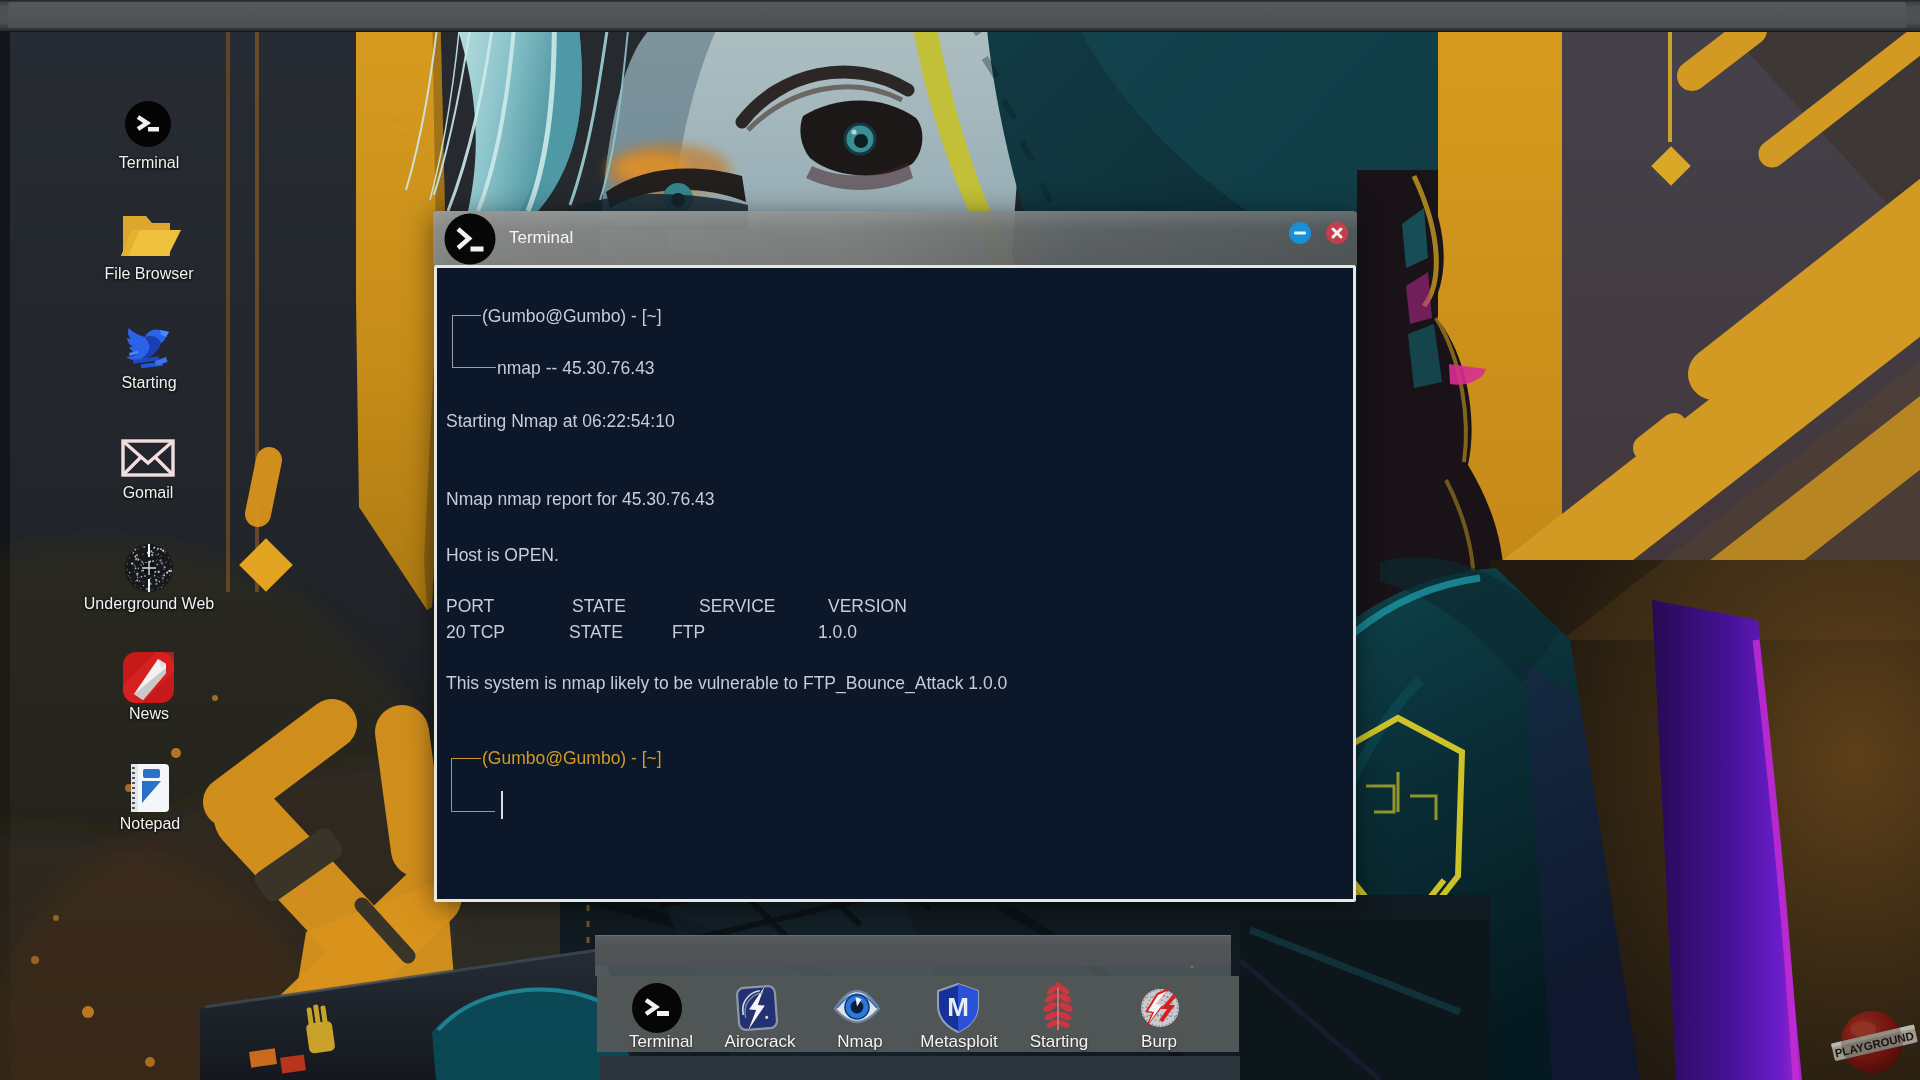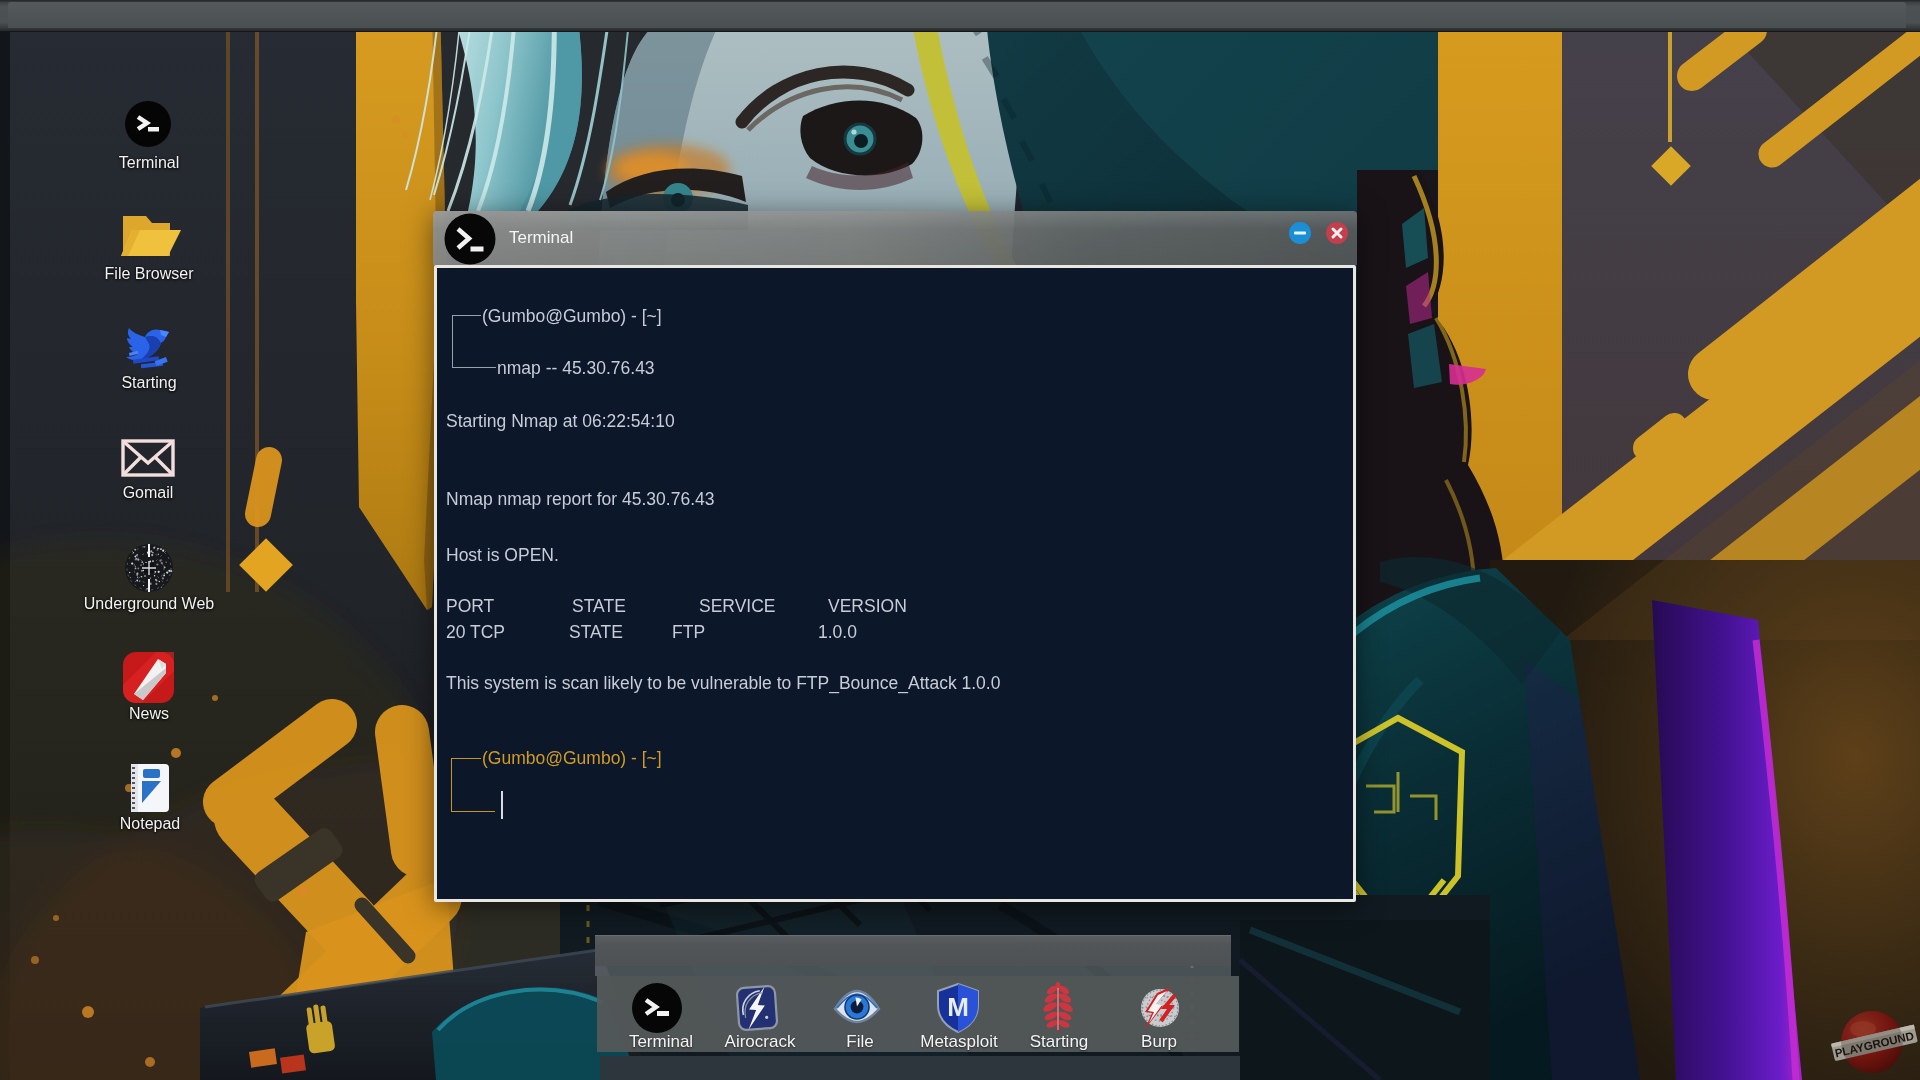--- a/index.html
+++ b/index.html
@@ -459,21 +459,21 @@
 <div class="tl" style="left:446px;top:489px">Nmap nmap report for 45.30.76.43</div>
 <div class="tl" style="left:446px;top:545px">Host is OPEN.</div>
 <div class="tl" style="left:446px;top:596px">PORT</div>
 <div class="tl" style="left:572px;top:596px">STATE</div>
 <div class="tl" style="left:699px;top:596px">SERVICE</div>
 <div class="tl" style="left:828px;top:596px">VERSION</div>
 <div class="tl" style="left:446px;top:622px">20 TCP</div>
 <div class="tl" style="left:569px;top:622px">STATE</div>
 <div class="tl" style="left:672px;top:622px">FTP</div>
 <div class="tl" style="left:818px;top:622px">1.0.0</div>
-<div class="tl" style="left:446px;top:673px">This system is scan likely to be vulnerable to FTP_Bounce_Attack 1.0.0</div>
+<div class="tl" style="left:446px;top:673px">This system is nmap likely to be vulnerable to FTP_Bounce_Attack 1.0.0</div>
 <div class="bxo" style="left:451px;top:758px;width:30px;height:1px"></div>
 <div class="bxo" style="left:451px;top:758px;width:1px;height:54px"></div>
 <div class="bxo" style="left:451px;top:811px;width:44px;height:1px"></div>
 <div class="tl org" style="left:482px;top:748px">(Gumbo@Gumbo) - [~]</div>
 <div class="bx" style="left:501px;top:791px;width:2px;height:28px;background:#d8dce2"></div>
 
 <div id="dockup"></div>
 <div id="dockgap"></div>
 <div id="dock"></div>
 <svg class="dkicon" style="left:631px;top:982px" width="52" height="52" viewBox="0 0 52 52">
@@ -492,21 +492,21 @@
   </g>
 </svg>
 <div class="dklabel" style="left:760px;top:1032px">Airocrack</div>
 <svg class="dkicon" style="left:833px;top:988px" width="48" height="38" viewBox="0 0 48 38">
   <path d="M2,21 C10,8 18,3 24,3 C30,3 38,8 46,21 C38,30 31,34 24,34 C17,34 10,30 2,21 Z" fill="#ddE4ea" stroke="#6e849e" stroke-width="2.4"></path>
   <path d="M4,20 C12,10 18,6 24,6 C30,6 36,10 44,20" fill="none" stroke="#2a6cc8" stroke-width="1.6"></path>
   <circle cx="24" cy="19" r="12" fill="#2a78d8" stroke="#123a78" stroke-width="1.6"></circle>
   <circle cx="24" cy="19" r="6.4" fill="#0c1c3c"></circle>
   <path d="M24,18.5 L22.5,9.5 A9,9 0 0 1 28.5,11.5 Z" fill="#eef2f6"></path>
 </svg>
-<div class="dklabel" style="left:860px;top:1032px">File</div>
+<div class="dklabel" style="left:860px;top:1032px">Nmap</div>
 <svg class="dkicon" style="left:936px;top:983px" width="44" height="50" viewBox="0 0 44 50">
   <path d="M22,1 L42,8 L42,22 C42,36 33,44 22,49 C11,44 2,36 2,22 L2,8 Z" fill="#16329a" stroke="#94a0b4" stroke-width="2"></path>
   <path d="M22,1 L42,8 L42,22 C42,36 33,44 22,49 Z" fill="#2a52d8"></path>
   <text x="22" y="33" font-size="26" font-weight="bold" text-anchor="middle" fill="#e8ecf4" font-family="Liberation Sans, sans-serif">M</text>
 </svg>
 <div class="dklabel" style="left:959px;top:1032px">Metasploit</div>
 <svg class="dkicon" style="left:1043px;top:982px" width="30" height="52" viewBox="0 0 30 52">
   <path d="M15,2 L15,50" stroke="#a83038" stroke-width="2.5"></path>
   <g fill="#cc3640">
     <ellipse cx="9" cy="8" rx="6" ry="3" transform="rotate(-35 9 8)"></ellipse>

